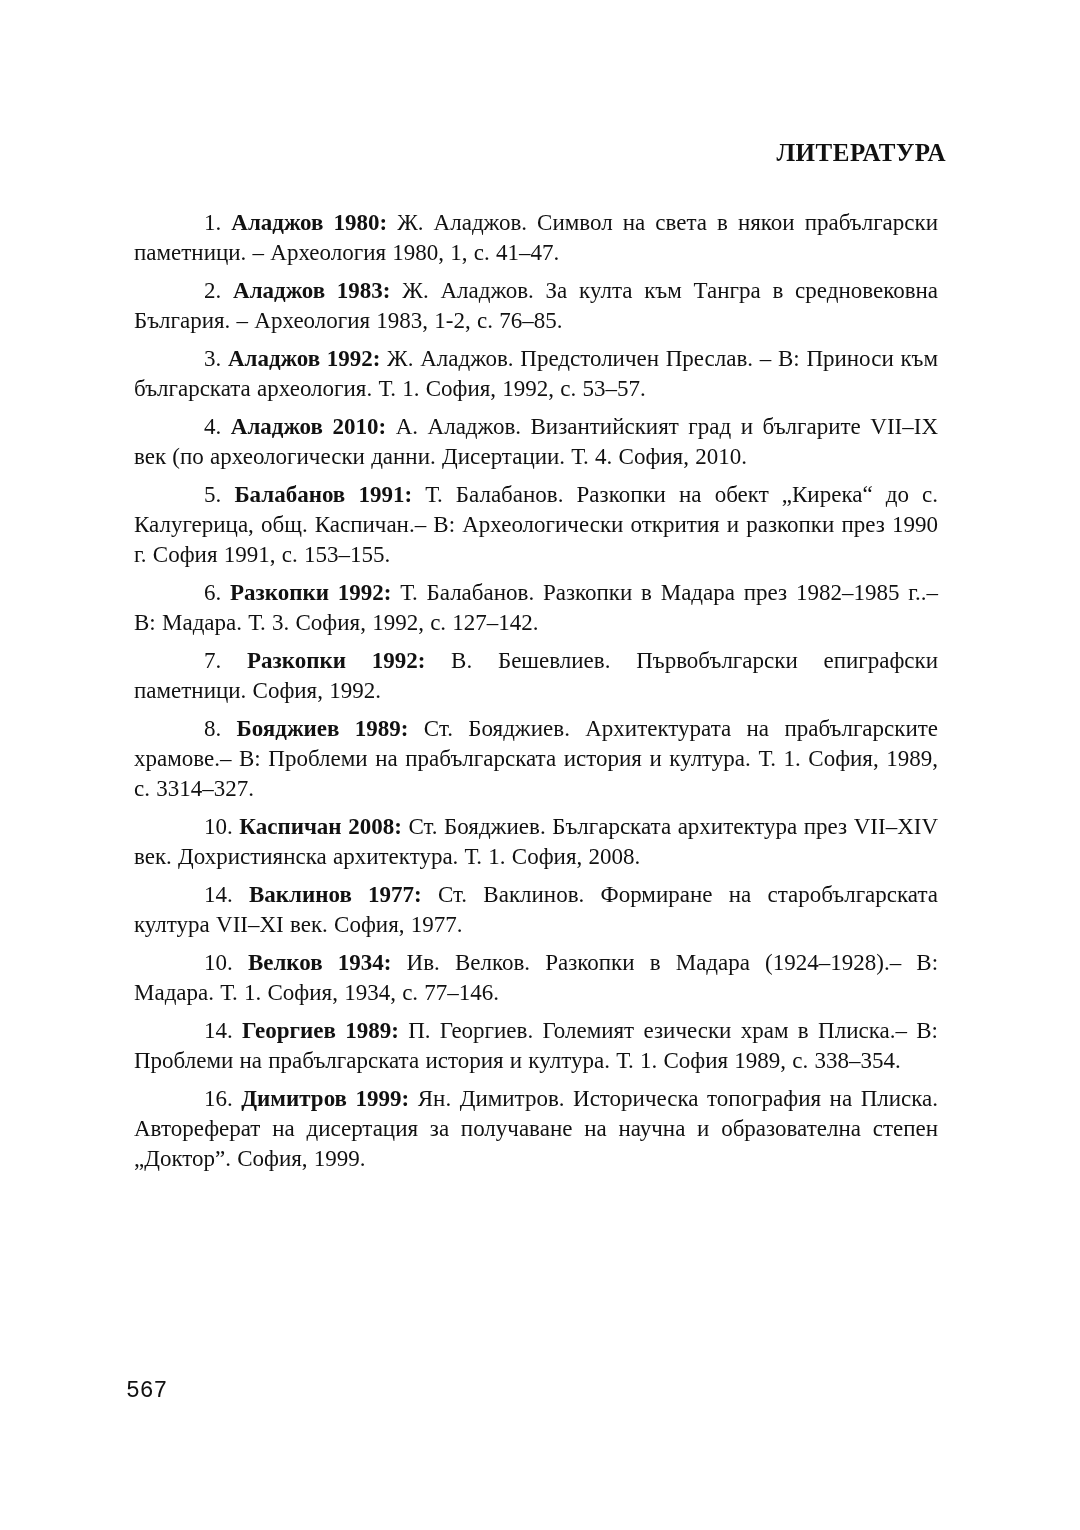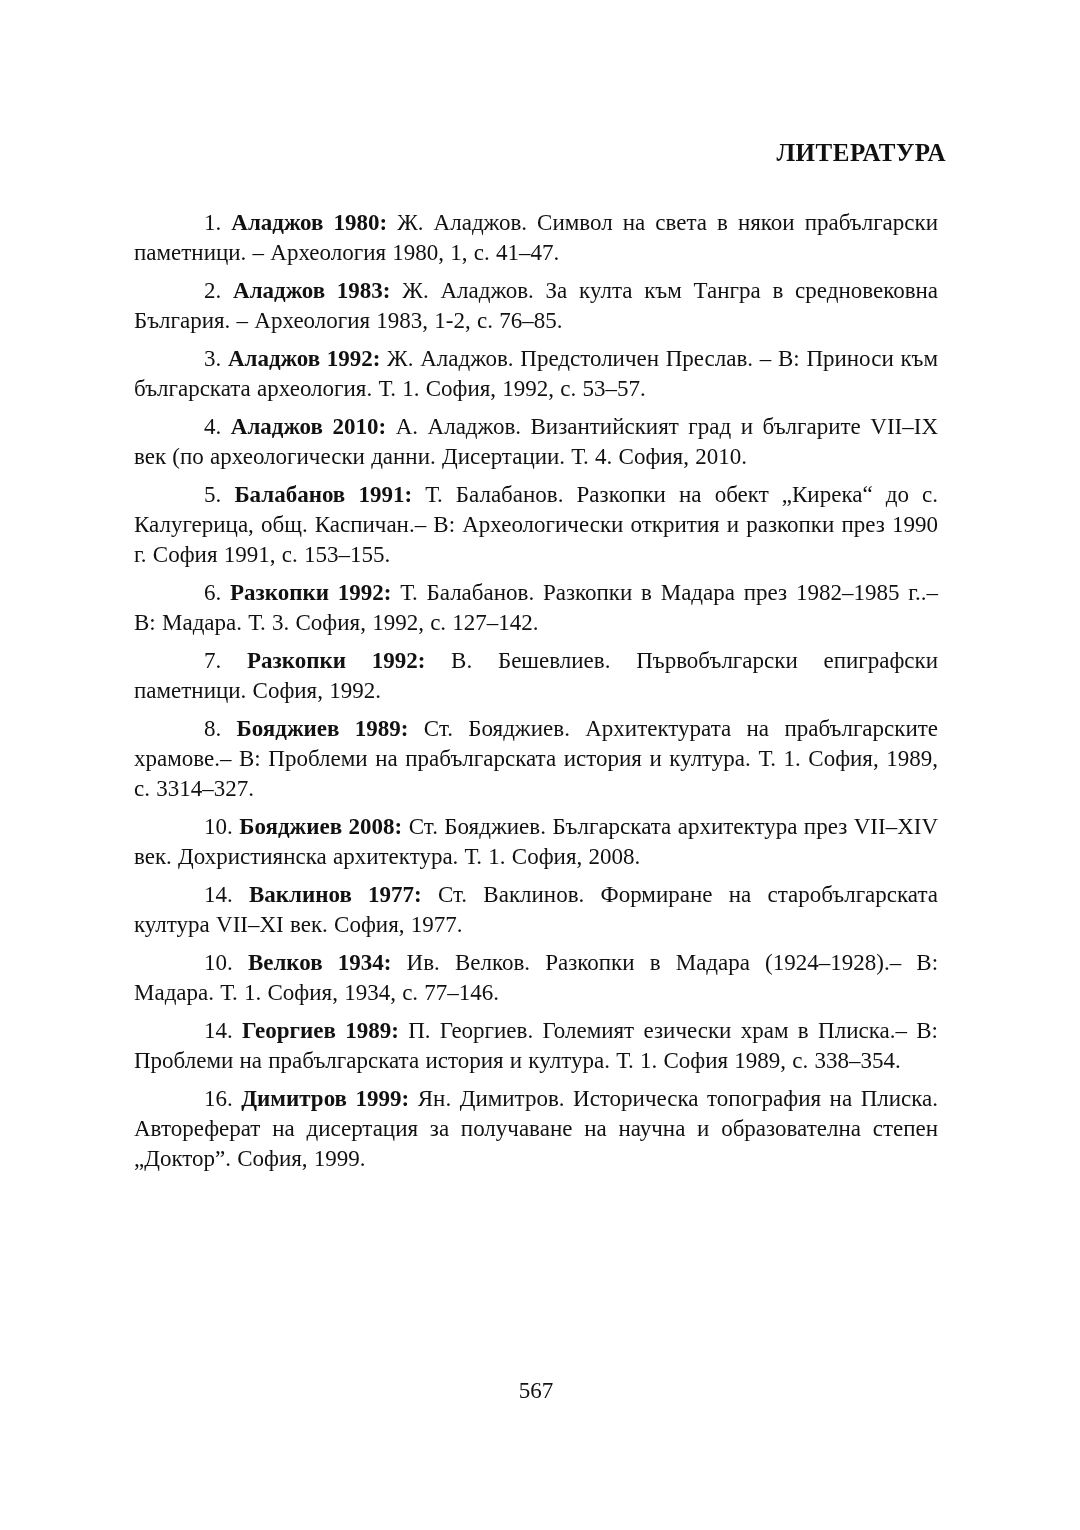--- a/index.html
+++ b/index.html
@@ -40,23 +40,24 @@
       word-spacing: 0.5px;
     }
     .entry .ref-key {
       font-weight: 700;
     }
     .page-number {
       position: absolute;
       top: 1376px;
       left: 126px;
       width: 820px;
-      text-align: center;
+      text-align: left;
       font-size: 23px;
       line-height: 30px;
+      font-family: Liberation Mono, monospace;
     }
   </style>
 </head>
 <body>
 
 <div class="page">
   <div class="content">
 
     <h1 class="title">ЛИТЕРАТУРА</h1>
 
@@ -70,21 +71,21 @@
 
     <p class="entry"><span>5.</span> <span class="ref-key">Балабанов 1991:</span> <span>Т. Балабанов. Разкопки на обект „Кирека“ до с. Калугерица, общ. Каспичан.– В: Археологически открития и разкопки през 1990 г. София 1991, с. 153–155.</span></p>
 
     <p class="entry"><span>6.</span> <span class="ref-key">Разкопки 1992:</span> <span>Т. Балабанов. Разкопки в Мадара през 1982–1985 г..– В: Мадара. Т. 3. София, 1992, с. 127–142.</span></p>
 
     <p class="entry"><span>7.</span> <span class="ref-key">Разкопки 1992:</span> <span>В. Бешевлиев. Първобългарски епиграфски паметници. София, 1992.</span></p>
 
     <p class="entry"><span>8.</span> <span class="ref-key">Бояджиев 1989:</span> <span>Ст. Бояджиев. Архитектурата на прабългарските храмове.– В: Проблеми на прабългарската история и култура. Т. 1. София, 1989, с. 3314–327.</span></p>
 
 
-    <p class="entry"><span>10.</span> <span class="ref-key">Бояджиев 2008:</span> <span>Ст. Бояджиев. Българската архитектура през VII–XIV век. Дохристиянска архитектура. Т. 1. София, 2008.</span></p>
+    <p class="entry"><span>10.</span> <span class="ref-key">Каспичан 2008:</span> <span>Ст. Бояджиев. Българската архитектура през VII–XIV век. Дохристиянска архитектура. Т. 1. София, 2008.</span></p>
 
     <p class="entry"><span>14.</span> <span class="ref-key">Ваклинов 1977:</span> <span>Ст. Ваклинов. Формиране на старобългарската култура VII–XI век. София, 1977.</span></p>
 
 
     <p class="entry"><span>10.</span> <span class="ref-key">Велков 1934:</span> <span>Ив. Велков. Разкопки в Мадара (1924–1928).– В: Мадара. Т. 1. София, 1934, с. 77–146.</span></p>
 
     <p class="entry"><span>14.</span> <span class="ref-key">Георгиев 1989:</span> <span>П. Георгиев. Големият езически храм в Плиска.– В: Проблеми на прабългарската история и култура. Т. 1. София 1989, с. 338–354.</span></p>
 
 
     <p class="entry"><span>16.</span> <span class="ref-key">Димитров 1999:</span> <span>Ян. Димитров. Историческа топография на Плиска. Автореферат на дисертация за получаване на научна и образователна степен „Доктор”. София, 1999.</span></p>

